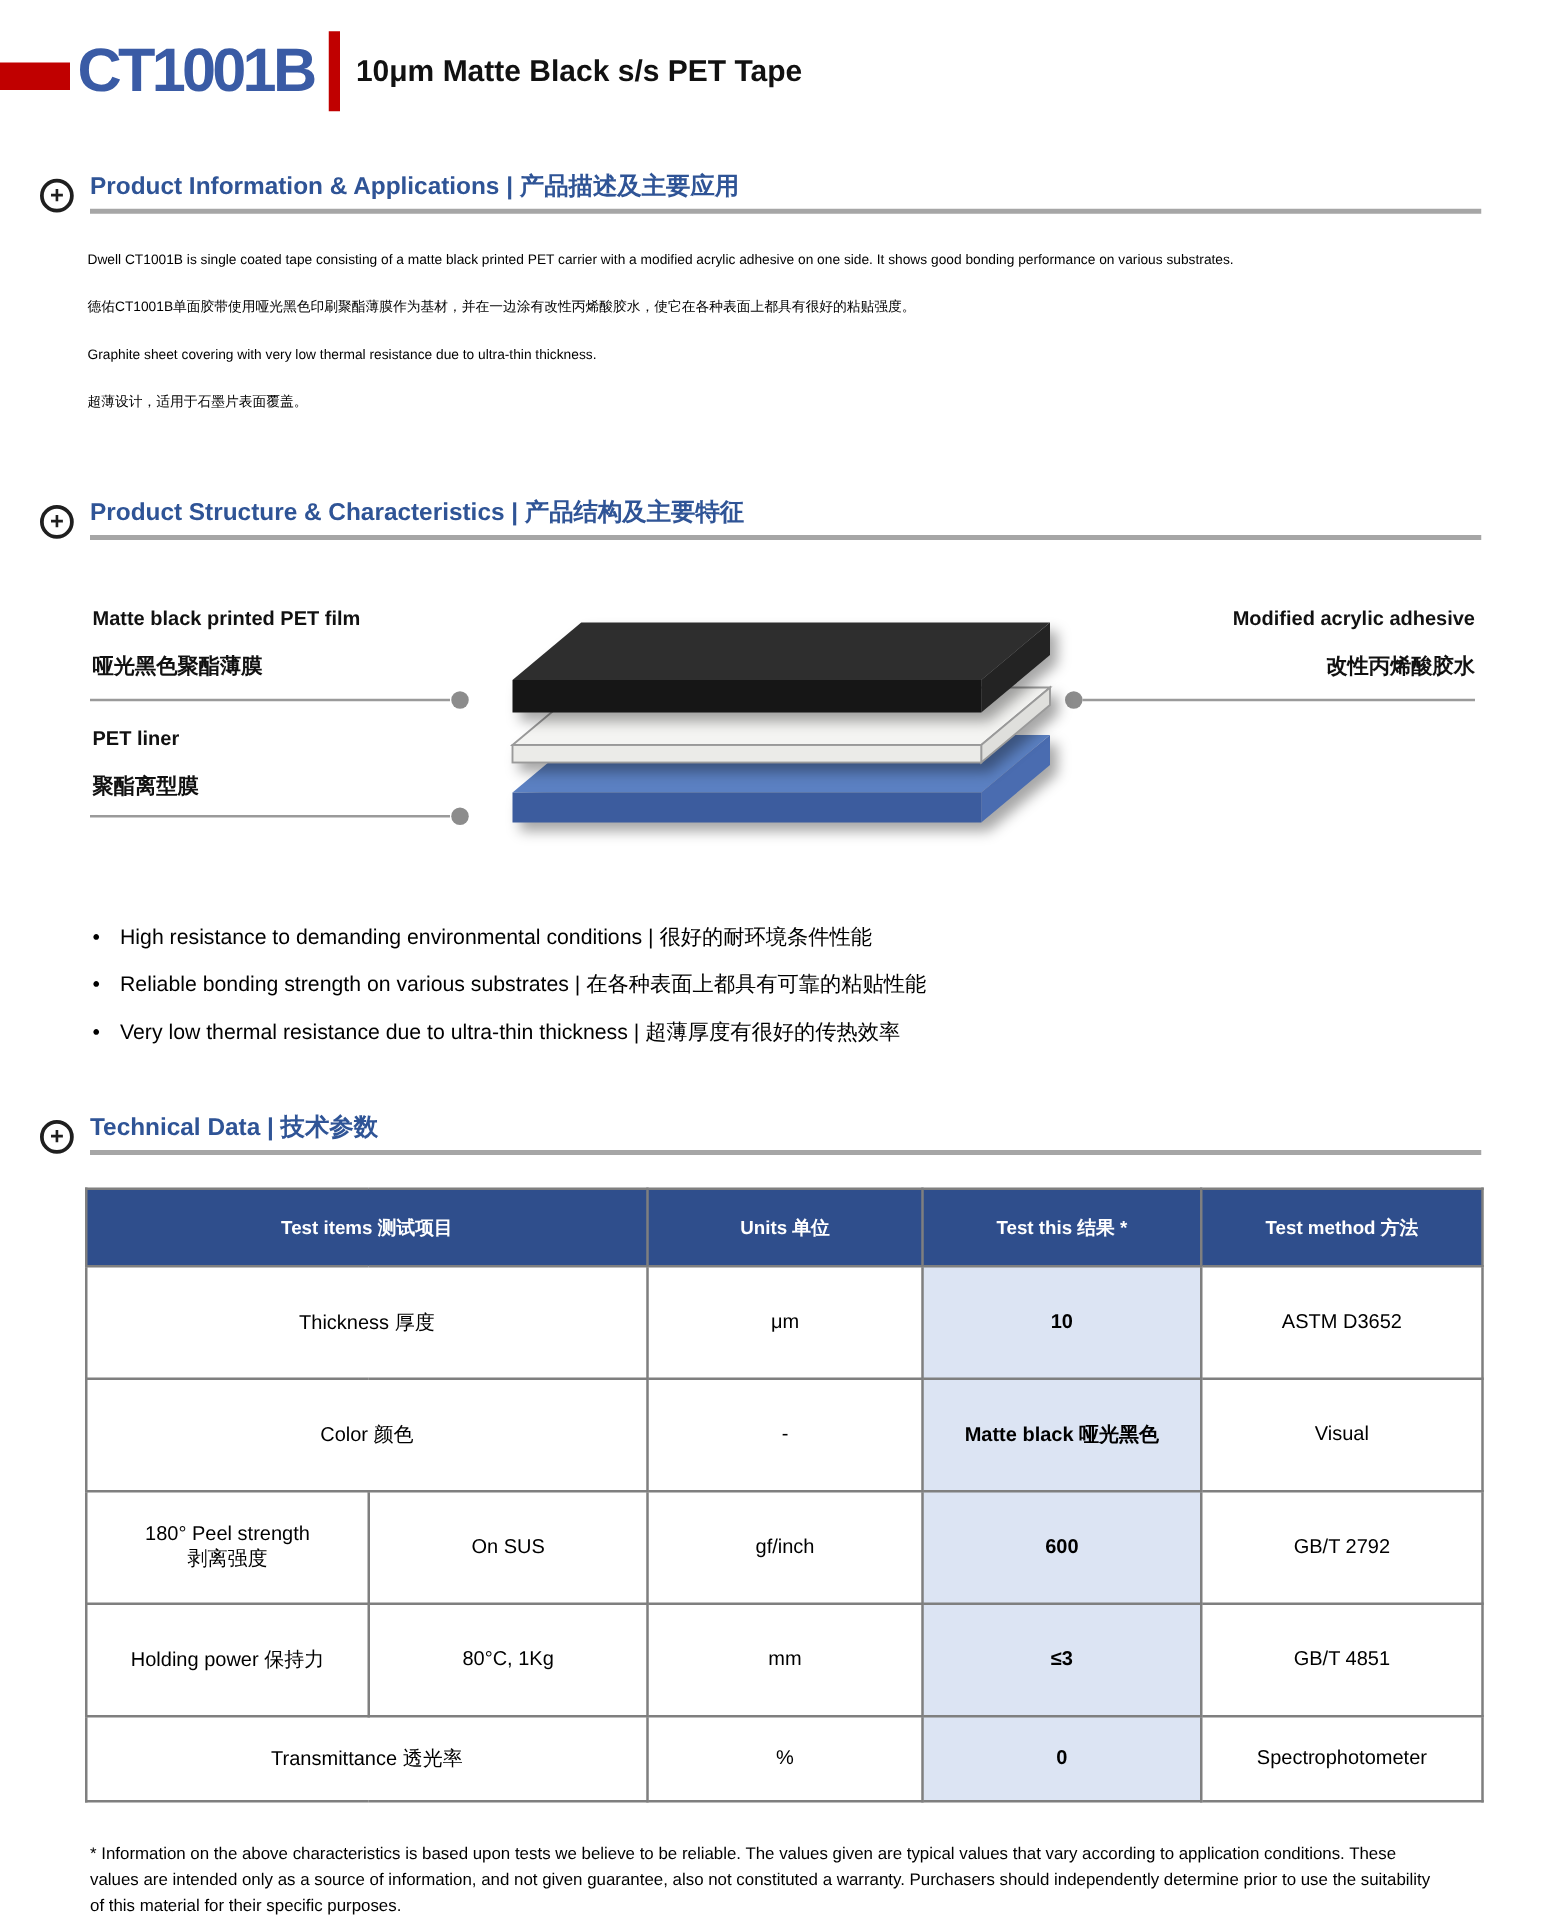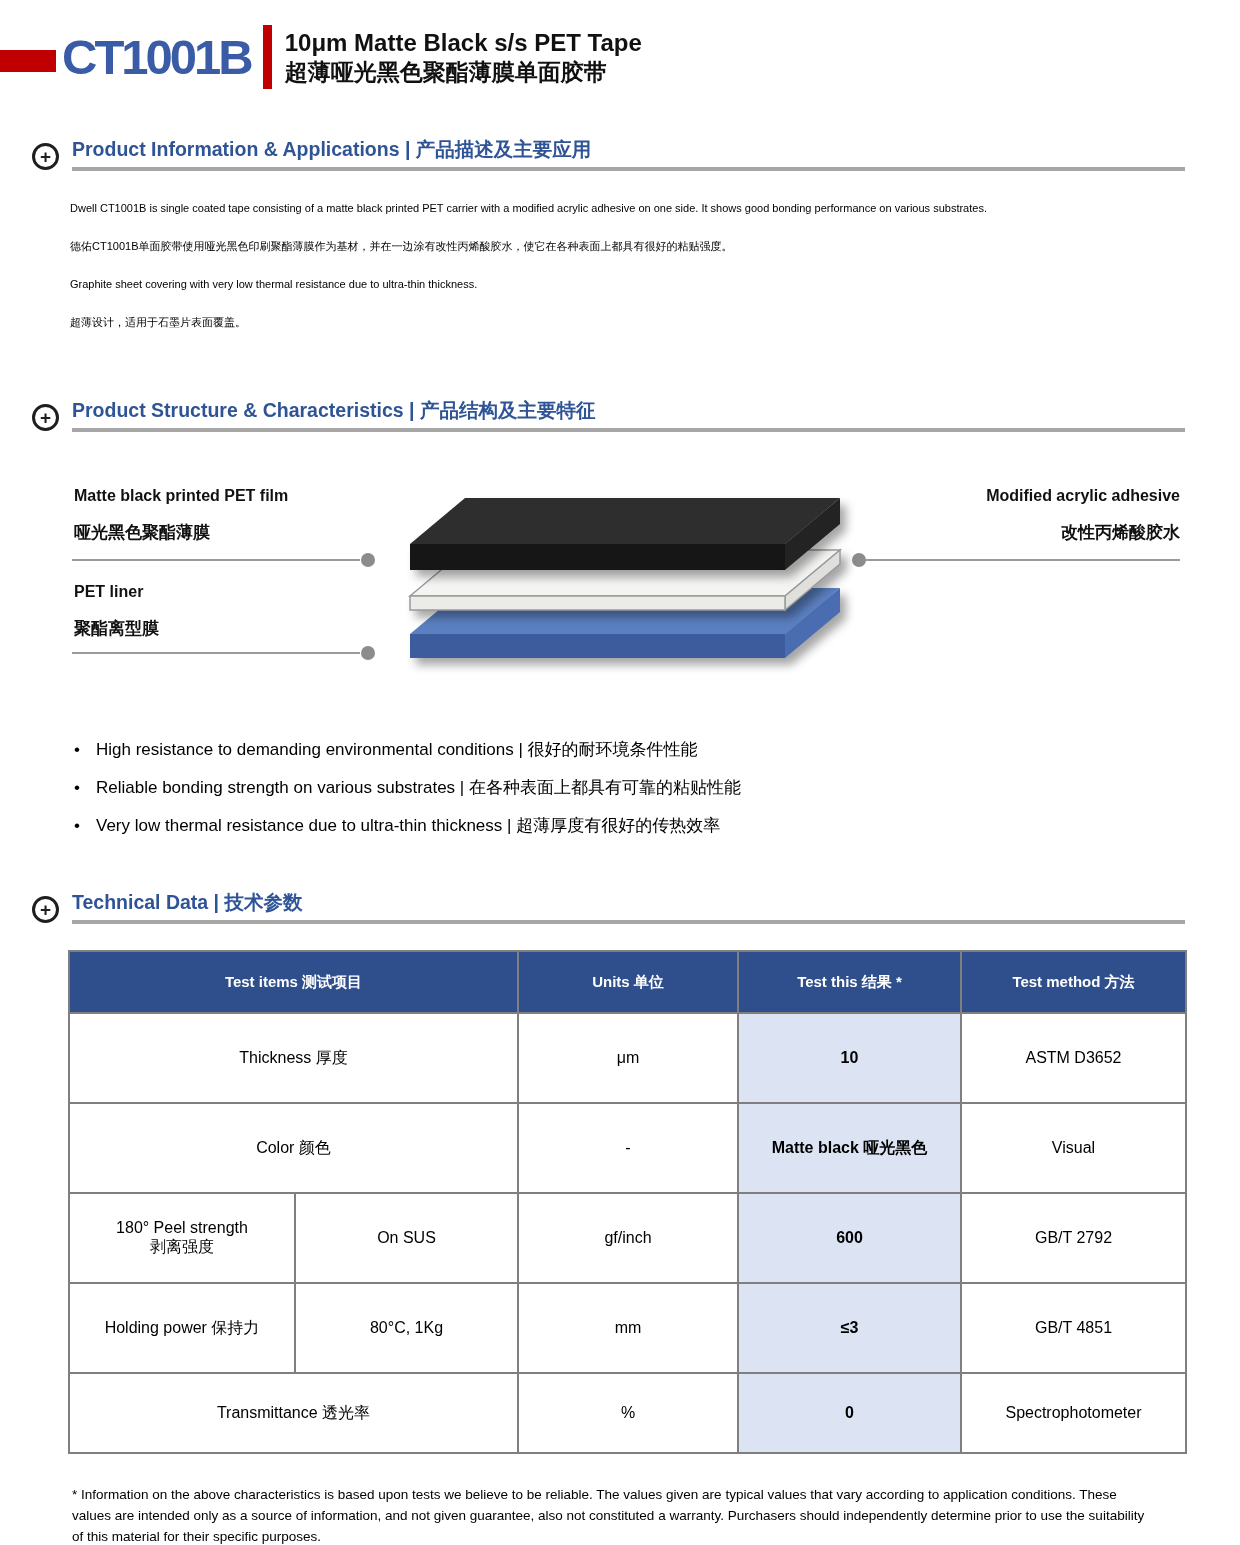--- a/index.html
+++ b/index.html
@@ -44,38 +44,37 @@
   .bullets { margin:42px 60px 0 74px; }
   .bullet-row { display:flex; font-size:17px; line-height:38px; }
   .bullet-dot { width:22px; flex:0 0 auto; font-size:17px; }
 
   
   table.tech { border-collapse:collapse; table-layout:fixed; width:1117px; margin:26px 0 0 68px; }
   table.tech th, table.tech td { border:2px solid #7F7F7F; text-align:center; vertical-align:middle;
                                  font-size:16px; padding:4px; }
   table.tech th { background:#2F4E8C; color:#fff; font-weight:bold; font-size:15px; height:62px; }
   table.tech td { height:90px; background:#fff; white-space:pre-line; }
-  table.tech tr.last td { height:80px; }
+  table.tech tr.last td { height:68px; }
   td.data-cell { background:#DCE4F3 !important; font-weight:bold; }
 
   
   .footnote { margin:30px 95px 0 72px; font-size:13.5px; line-height:21px; color:#000; }
 </style>
 </head>
 <body>
 
 <div class="page">
 
   <div class="hdr">
     <div class="red-dash"></div>
     <div class="logo">CT1001B</div>
     <div class="red-vbar"></div>
     <div class="title-block">
       <div class="title-en">10μm Matte Black s/s PET Tape</div>
-      <div class="title-zh">超薄哑光黑色聚酯薄膜单面胶带</div>
     </div>
   </div>
 
   <div class="sec" style="margin-top:46px;">
     <span class="plus-icon">+</span>
     <div class="sec-body">
       <div class="sec-title">Product Information &amp; Applications | 产品描述及主要应用</div>
       <div class="sec-rule"></div>
     </div>
   </div>

